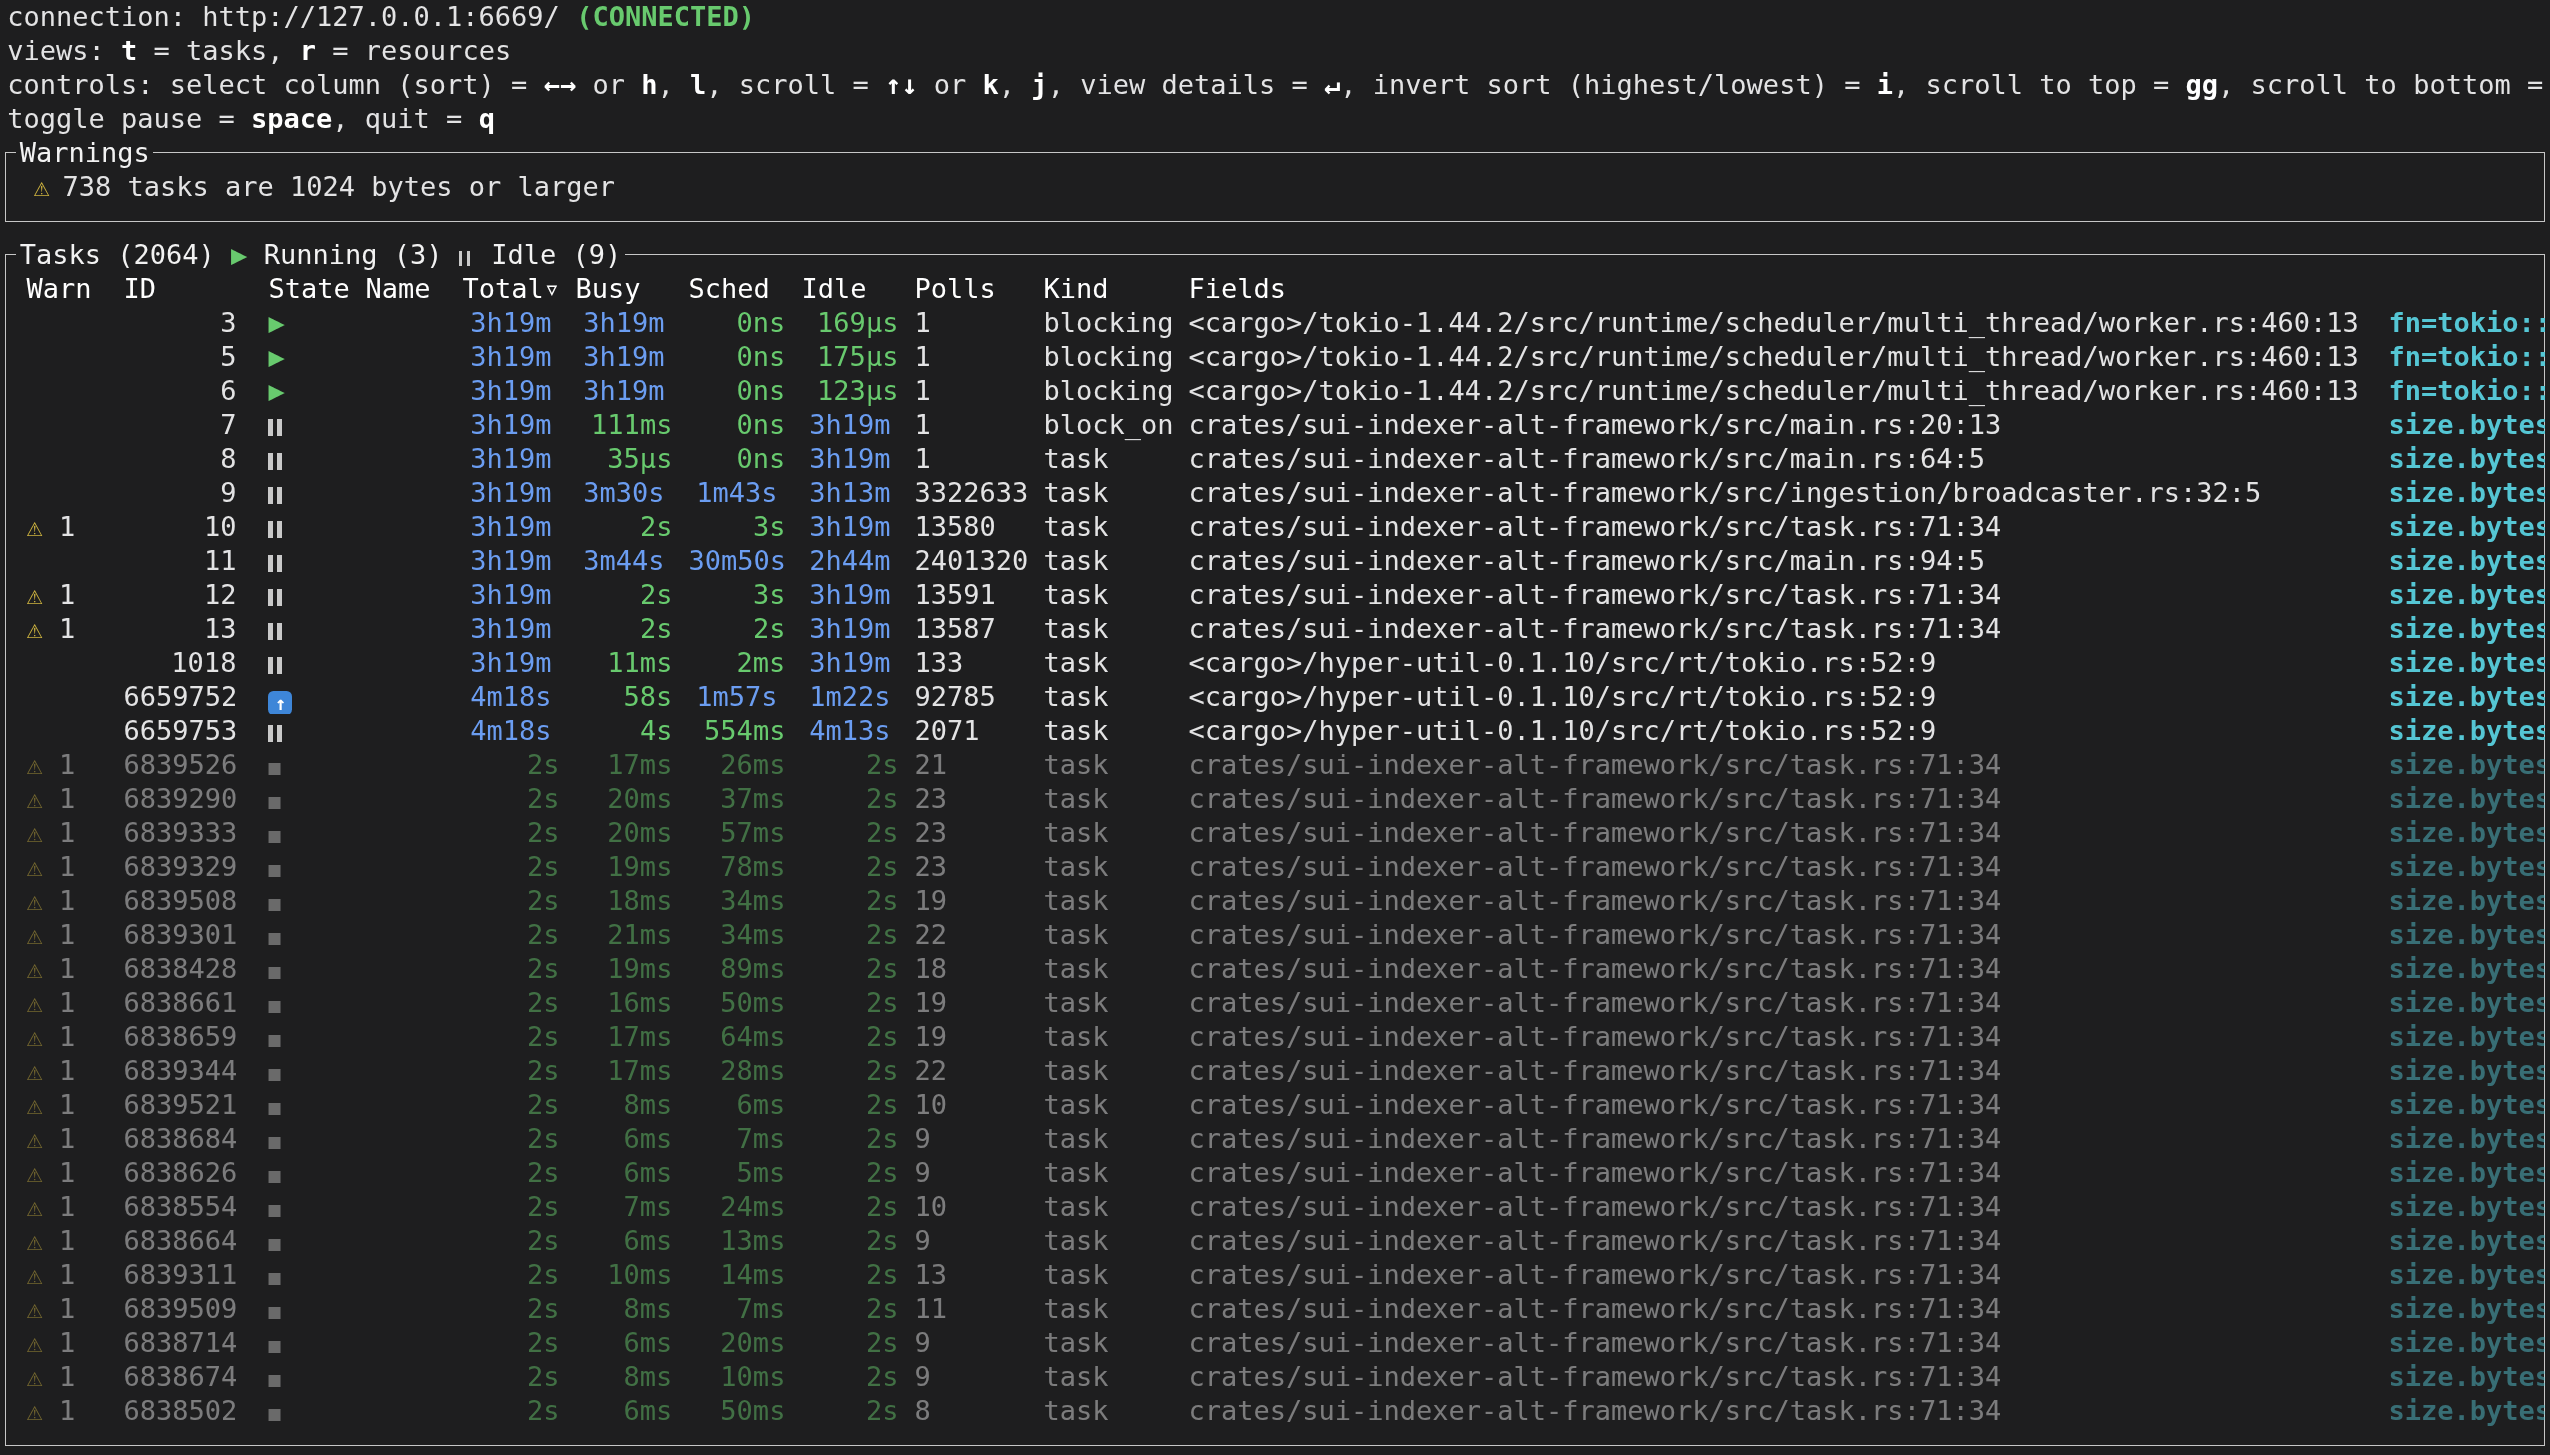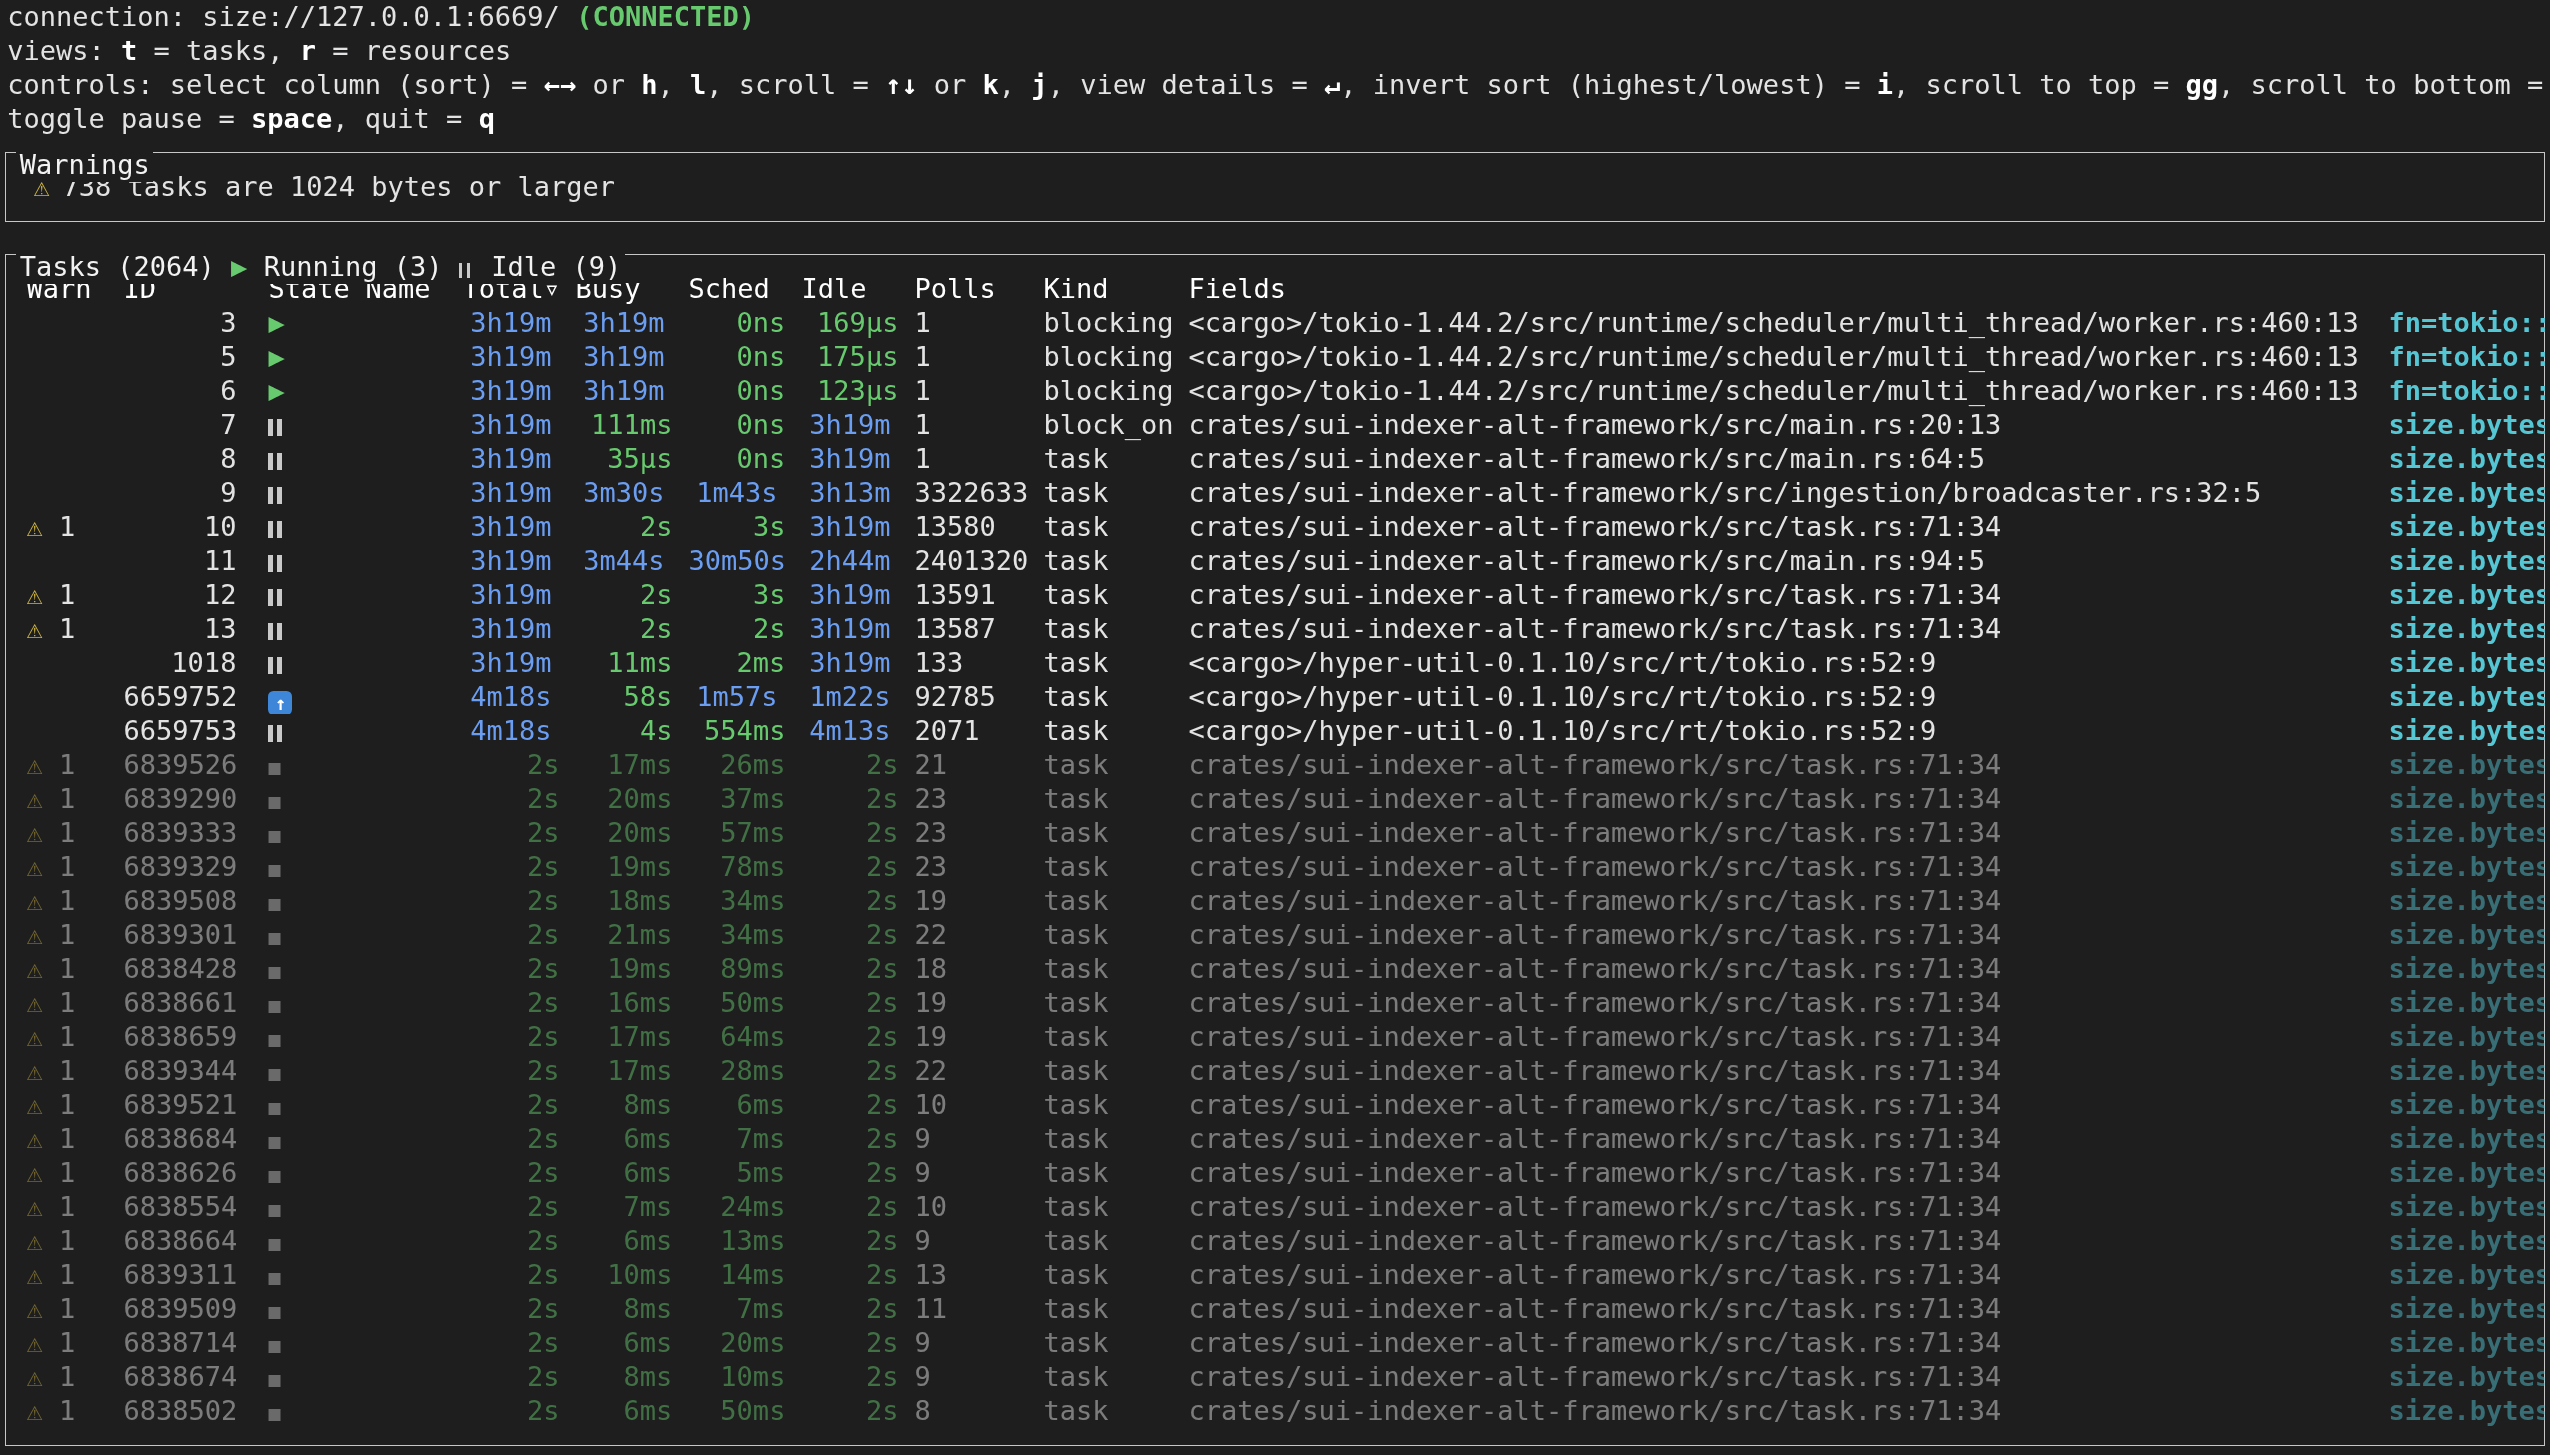--- a/index.html
+++ b/index.html
@@ -16,21 +16,21 @@
   }
   .line{height:34px;white-space:pre;overflow:hidden;padding-left:7.2px;}
   .b{font-weight:bold;color:#ffffff;}
   .green{color:var(--green);}
   .green.b{color:var(--green);margin-top:23px;}
 
   
   .panel{position:relative;margin:0 5.4px;}
   .panel::before{content:"";position:absolute;left:0;right:0;top:16px;bottom:16px;
     border:1.8px solid var(--border);pointer-events:none;}
-  .panel-title{position:absolute;top:12px;left:10.8px;z-index:2;background:var(--bg);
+  .panel-title{position:absolute;top:0;left:10.8px;z-index:2;background:var(--bg);
     padding:0 3.6px;height:34px;line-height:34px;white-space:pre;color:#f2f2f2;}
   .panel-body{position:relative;padding:34px 0 34px 21px;}
 
   .warn-ic{color:var(--yellow);}
   .warn-line .warn-ic{margin-right:12.6px;}
 
   
   .trow{
     display:grid;
     grid-template-columns:97px 129px 16px 97px 97px 113px 113px 113px 113px 129px 145px 1200px minmax(0,1fr);
@@ -50,21 +50,21 @@
     margin-right:4.5px;vertical-align:-1.8px;}
   .ic-sched{display:inline-block;width:24px;height:24px;line-height:24px;background:#3e86d8;
     border-radius:5.4px;color:#fff;font-size:19px;text-align:center;font-weight:bold;vertical-align:-3.6px;}
   .ic-stop{color:#bdbdbd;font-size:20px;}
   .panel-title .ic-pause i{height:14.4px;width:3.6px;}
 </style>
 </head>
 <body>
 
 <header>
-  <div class="line"><span class="">connection: size://127.0.0.1:6669/ </span><span class="green b">(CONNECTED)</span></div>
+  <div class="line"><span class="">connection: http://127.0.0.1:6669/ </span><span class="green b">(CONNECTED)</span></div>
   <div class="line"><span class="">views: </span><span class="b">t</span><span class=""> = tasks, </span><span class="b">r</span><span class=""> = resources</span></div>
   <div class="line"><span class="">controls: select column (sort) = </span><span class="b">←→</span><span class=""> or </span><span class="b">h</span><span class="">, </span><span class="b">l</span><span class="">, scroll = </span><span class="b">↑↓</span><span class=""> or </span><span class="b">k</span><span class="">, </span><span class="b">j</span><span class="">, view details = </span><span class="b">↵</span><span class="">, invert sort (highest/lowest) = </span><span class="b">i</span><span class="">, scroll to top = </span><span class="b">gg</span><span class="">, scroll to bottom = </span></div>
   <div class="line"><span class="">toggle pause = </span><span class="b">space</span><span class="">, quit = </span><span class="b">q</span></div>
 </header>
 
 <section class="panel">
   <div class="panel-title">Warnings</div>
   <div class="panel-body">
     <div class="line warn-line"><span class="warn-ic">⚠</span><span>738 tasks are 1024 bytes or larger</span></div>
   </div>

